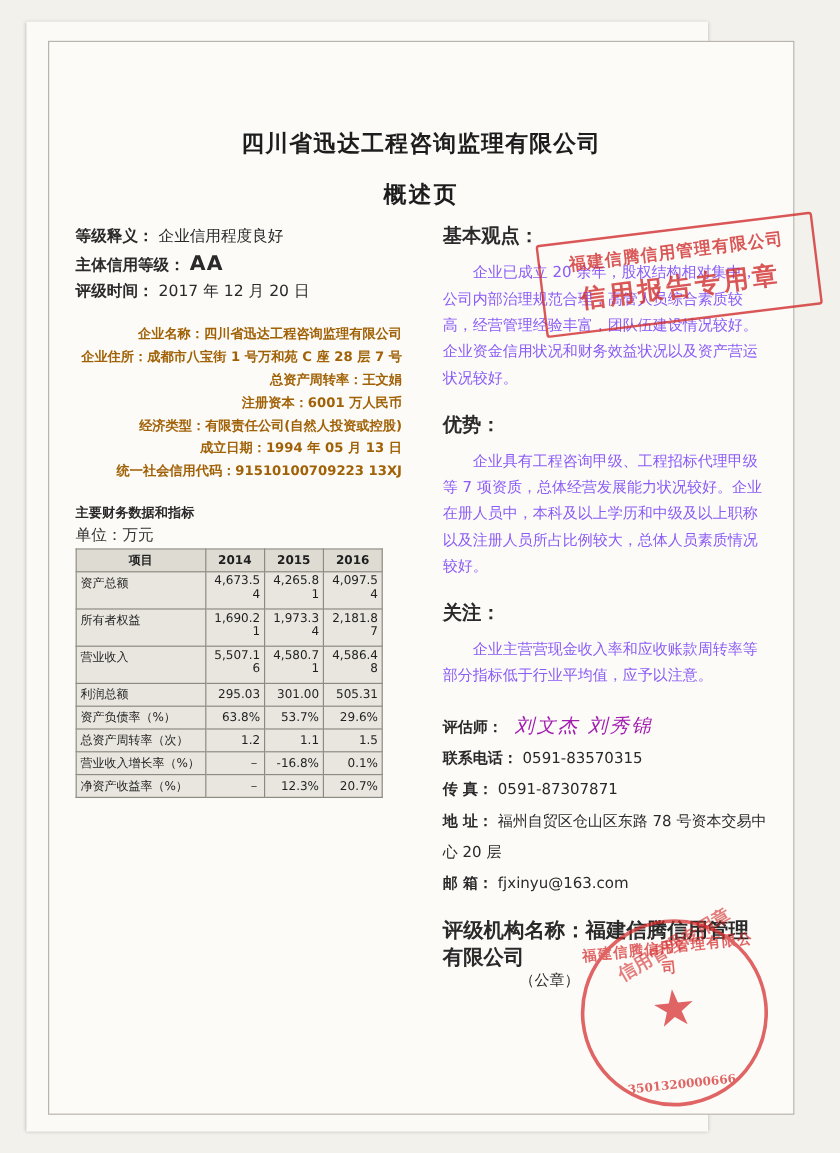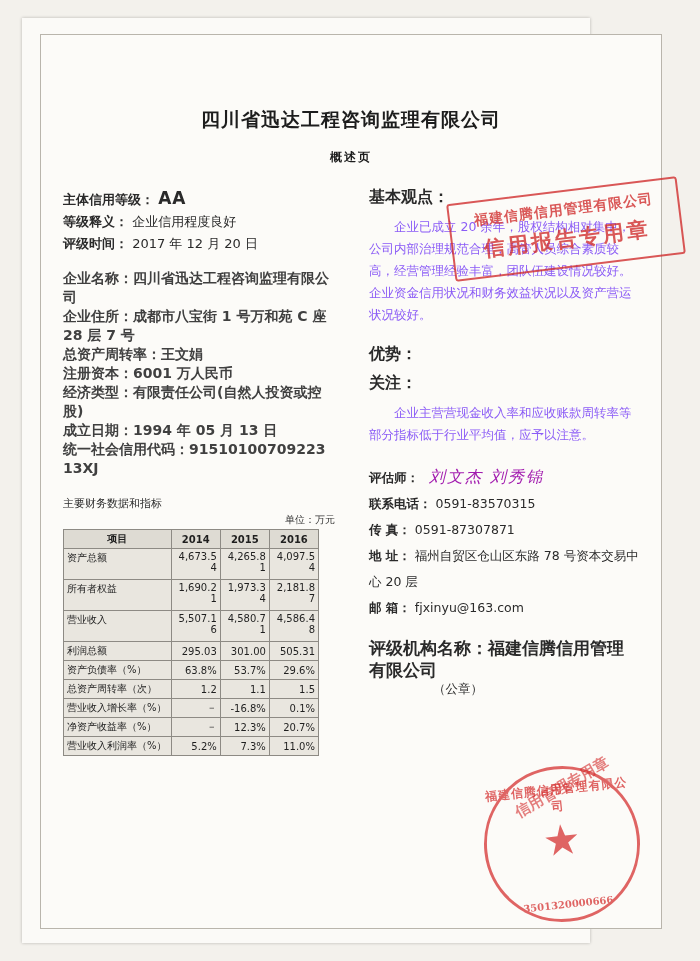--- a/index.html
+++ b/index.html
@@ -31,21 +31,21 @@
     font-weight:bold;
     font-size:19px;
     letter-spacing:1px;
     color:#1d1d1d;
     margin-top:72px;
   }
   .subtitle{
     text-align:center;
     font-family:"DejaVu Serif","Liberation Serif",serif;
     font-weight:bold;
-    font-size:12px;
+    font-size:19px;
     color:#1d1d1d;
     margin-top:16px;
     letter-spacing:2px;
   }
   .cols{
     position:absolute;
     left:0;top:152px;
     width:620px;
   }
   .colL{
@@ -53,36 +53,37 @@
   }
   .colR{
     position:absolute;left:328px;top:0;width:270px;
   }
   .rating-line{font-size:13px;line-height:22px;}
   .rating-line .lab{font-weight:bold;}
   .rating-big{font-size:17px;font-weight:bold;letter-spacing:1px;}
   .block{margin-top:14px;}
   .info p{
     margin:0;
-    font-size:14px;
+    font-size:11px;
     line-height:19px;
     font-weight:bold;
-    color:#404040;
+    color:#a16207;
+    text-align:right;
   }
   .sec-h{
     font-size:16px;font-weight:bold;margin:0 0 8px 0;
   }
   .sec-p{
     font-size:12.5px;line-height:22px;text-indent:25px;margin:0 0 18px 0;
     color:#8b5cf6;
   }
   
   .tbl-wrap{margin-top:18px;}
-  .tbl-cap{font-size:11px;font-weight:normal;margin-bottom:2px;}
-  .tbl-unit{font-size:10px;text-align:right;margin-bottom:2px;color:#333;}
+  .tbl-cap{font-size:11px;font-weight:bold;margin-bottom:2px;}
+  .tbl-unit{font-size:13px;text-align:left;margin-bottom:2px;color:#333;}
   table{border-collapse:collapse;width:256px;font-size:10px;}
   th,td{
     border:1px solid #8d8a84;
     padding:2px 3px;
     color:#1f1f1f;
     background:#e9e6df;
   }
   th{background:#dedbd3;text-align:center;font-weight:bold;}
   td.lbl{width:96px;text-align:left;}
   td.num{text-align:right;width:40px;}
@@ -158,26 +159,26 @@
   <div class="inner">
 
     <div class="title">四川省迅达工程咨询监理有限公司</div>
     <div class="subtitle">概述页</div>
 
     <div class="cols">
 
       <div class="colL">
 
         <div class="rating-line">
+          <span class="lab">等级释义：</span>
+          <span>企业信用程度良好</span>
+        </div>
+        <div class="rating-line">
           <span class="lab">主体信用等级：</span>
           <span class="rating-big">AA</span>
-        </div>
-        <div class="rating-line">
-          <span class="lab">等级释义：</span>
-          <span>企业信用程度良好</span>
         </div>
         <div class="rating-line">
           <span class="lab">评级时间：</span>
           <span>2017 年 12 月 20 日</span>
         </div>
 
         <div class="block info">
           <p><span>企业名称：</span><span>四川省迅达工程咨询监理有限公司</span></p>
           <p><span>企业住所：</span><span>成都市八宝街 1 号万和苑 C 座 28 层 7 号</span></p>
           <p><span>总资产周转率：</span><span>王文娟</span></p>
@@ -241,40 +242,35 @@
                 <td class="num">－</td>
                 <td class="num">-16.8%</td>
                 <td class="num">0.1%</td>
               </tr>
               <tr>
                 <td class="lbl">净资产收益率（%）</td>
                 <td class="num">－</td>
                 <td class="num">12.3%</td>
                 <td class="num">20.7%</td>
               </tr>
-              <tr>
-                <td class="lbl">营业收入利润率（%）</td>
-                <td class="num">5.2%</td>
-                <td class="num">7.3%</td>
-                <td class="num">11.0%</td>
-              </tr>
             </tbody>
           </table>
         </div>
       </div>
 
       <div class="colR">
 
         <div>
           <div class="sec-h">基本观点：</div>
           <p class="sec-p">企业已成立 20 余年，股权结构相对集中，公司内部治理规范合理，高管人员综合素质较高，经营管理经验丰富，团队伍建设情况较好。企业资金信用状况和财务效益状况以及资产营运状况较好。</p>
         </div>
 
         <div>
           <div class="sec-h">优势：</div>
+          <p class="sec-p">企业具有工程咨询甲级、工程招标代理甲级等 7 项资质，总体经营发展能力状况较好。企业在册人员中，本科及以上学历和中级及以上职称以及注册人员所占比例较大，总体人员素质情况较好。</p>
         </div>
 
         <div>
           <div class="sec-h">关注：</div>
           <p class="sec-p">企业主营营现金收入率和应收账款周转率等部分指标低于行业平均值，应予以注意。</p>
         </div>
 
         <div class="sign">
           <div class="sign-row">
             <span class="lab">评估师：</span>

